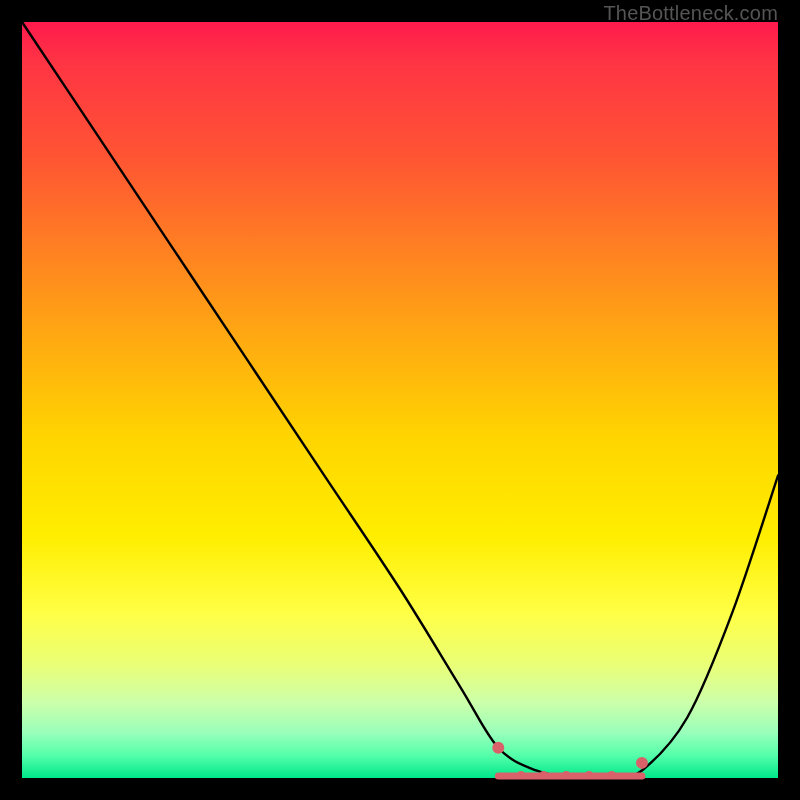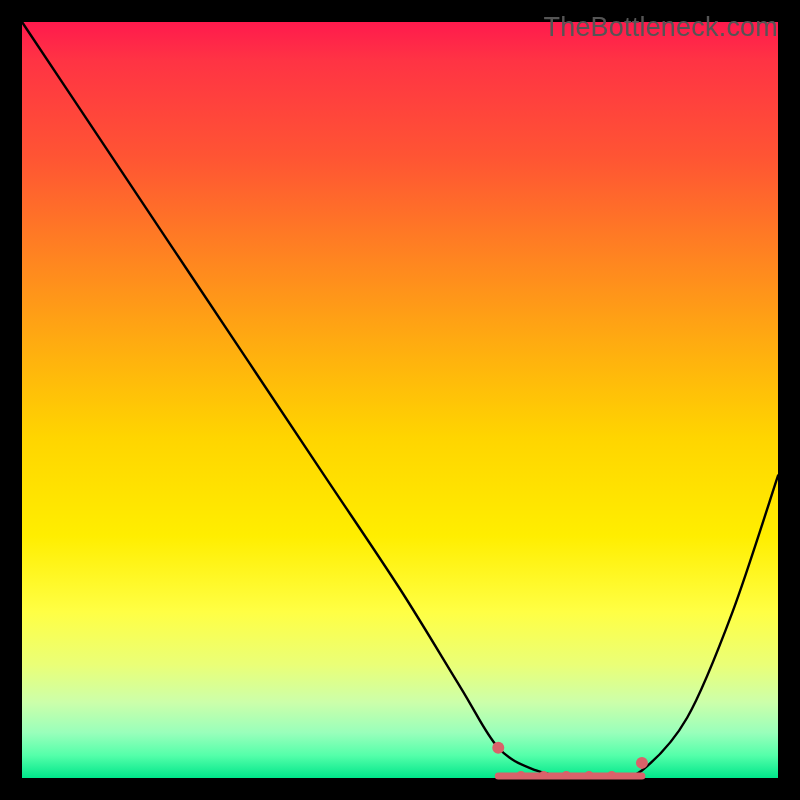--- a/index.html
+++ b/index.html
@@ -28,24 +28,24 @@
       #ffff44 78%,
       #eaff77 85%,
       #ccffaa 90%,
       #99ffbb 94%,
       #55ffaa 97%,
       #00e68a 100%
     );
   }
   .watermark {
     position: absolute;
-    top: 12px;
+    top: 2px;
     right: 22px;
     color: #555;
-    font-size: 27px;
+    font-size: 20px;
     font-weight: 500;
     letter-spacing: 0.2px;
   }
   svg.curve {
     position: absolute;
     left: 22px;
     top: 22px;
     width: 756px;
     height: 756px;
     overflow: visible;

